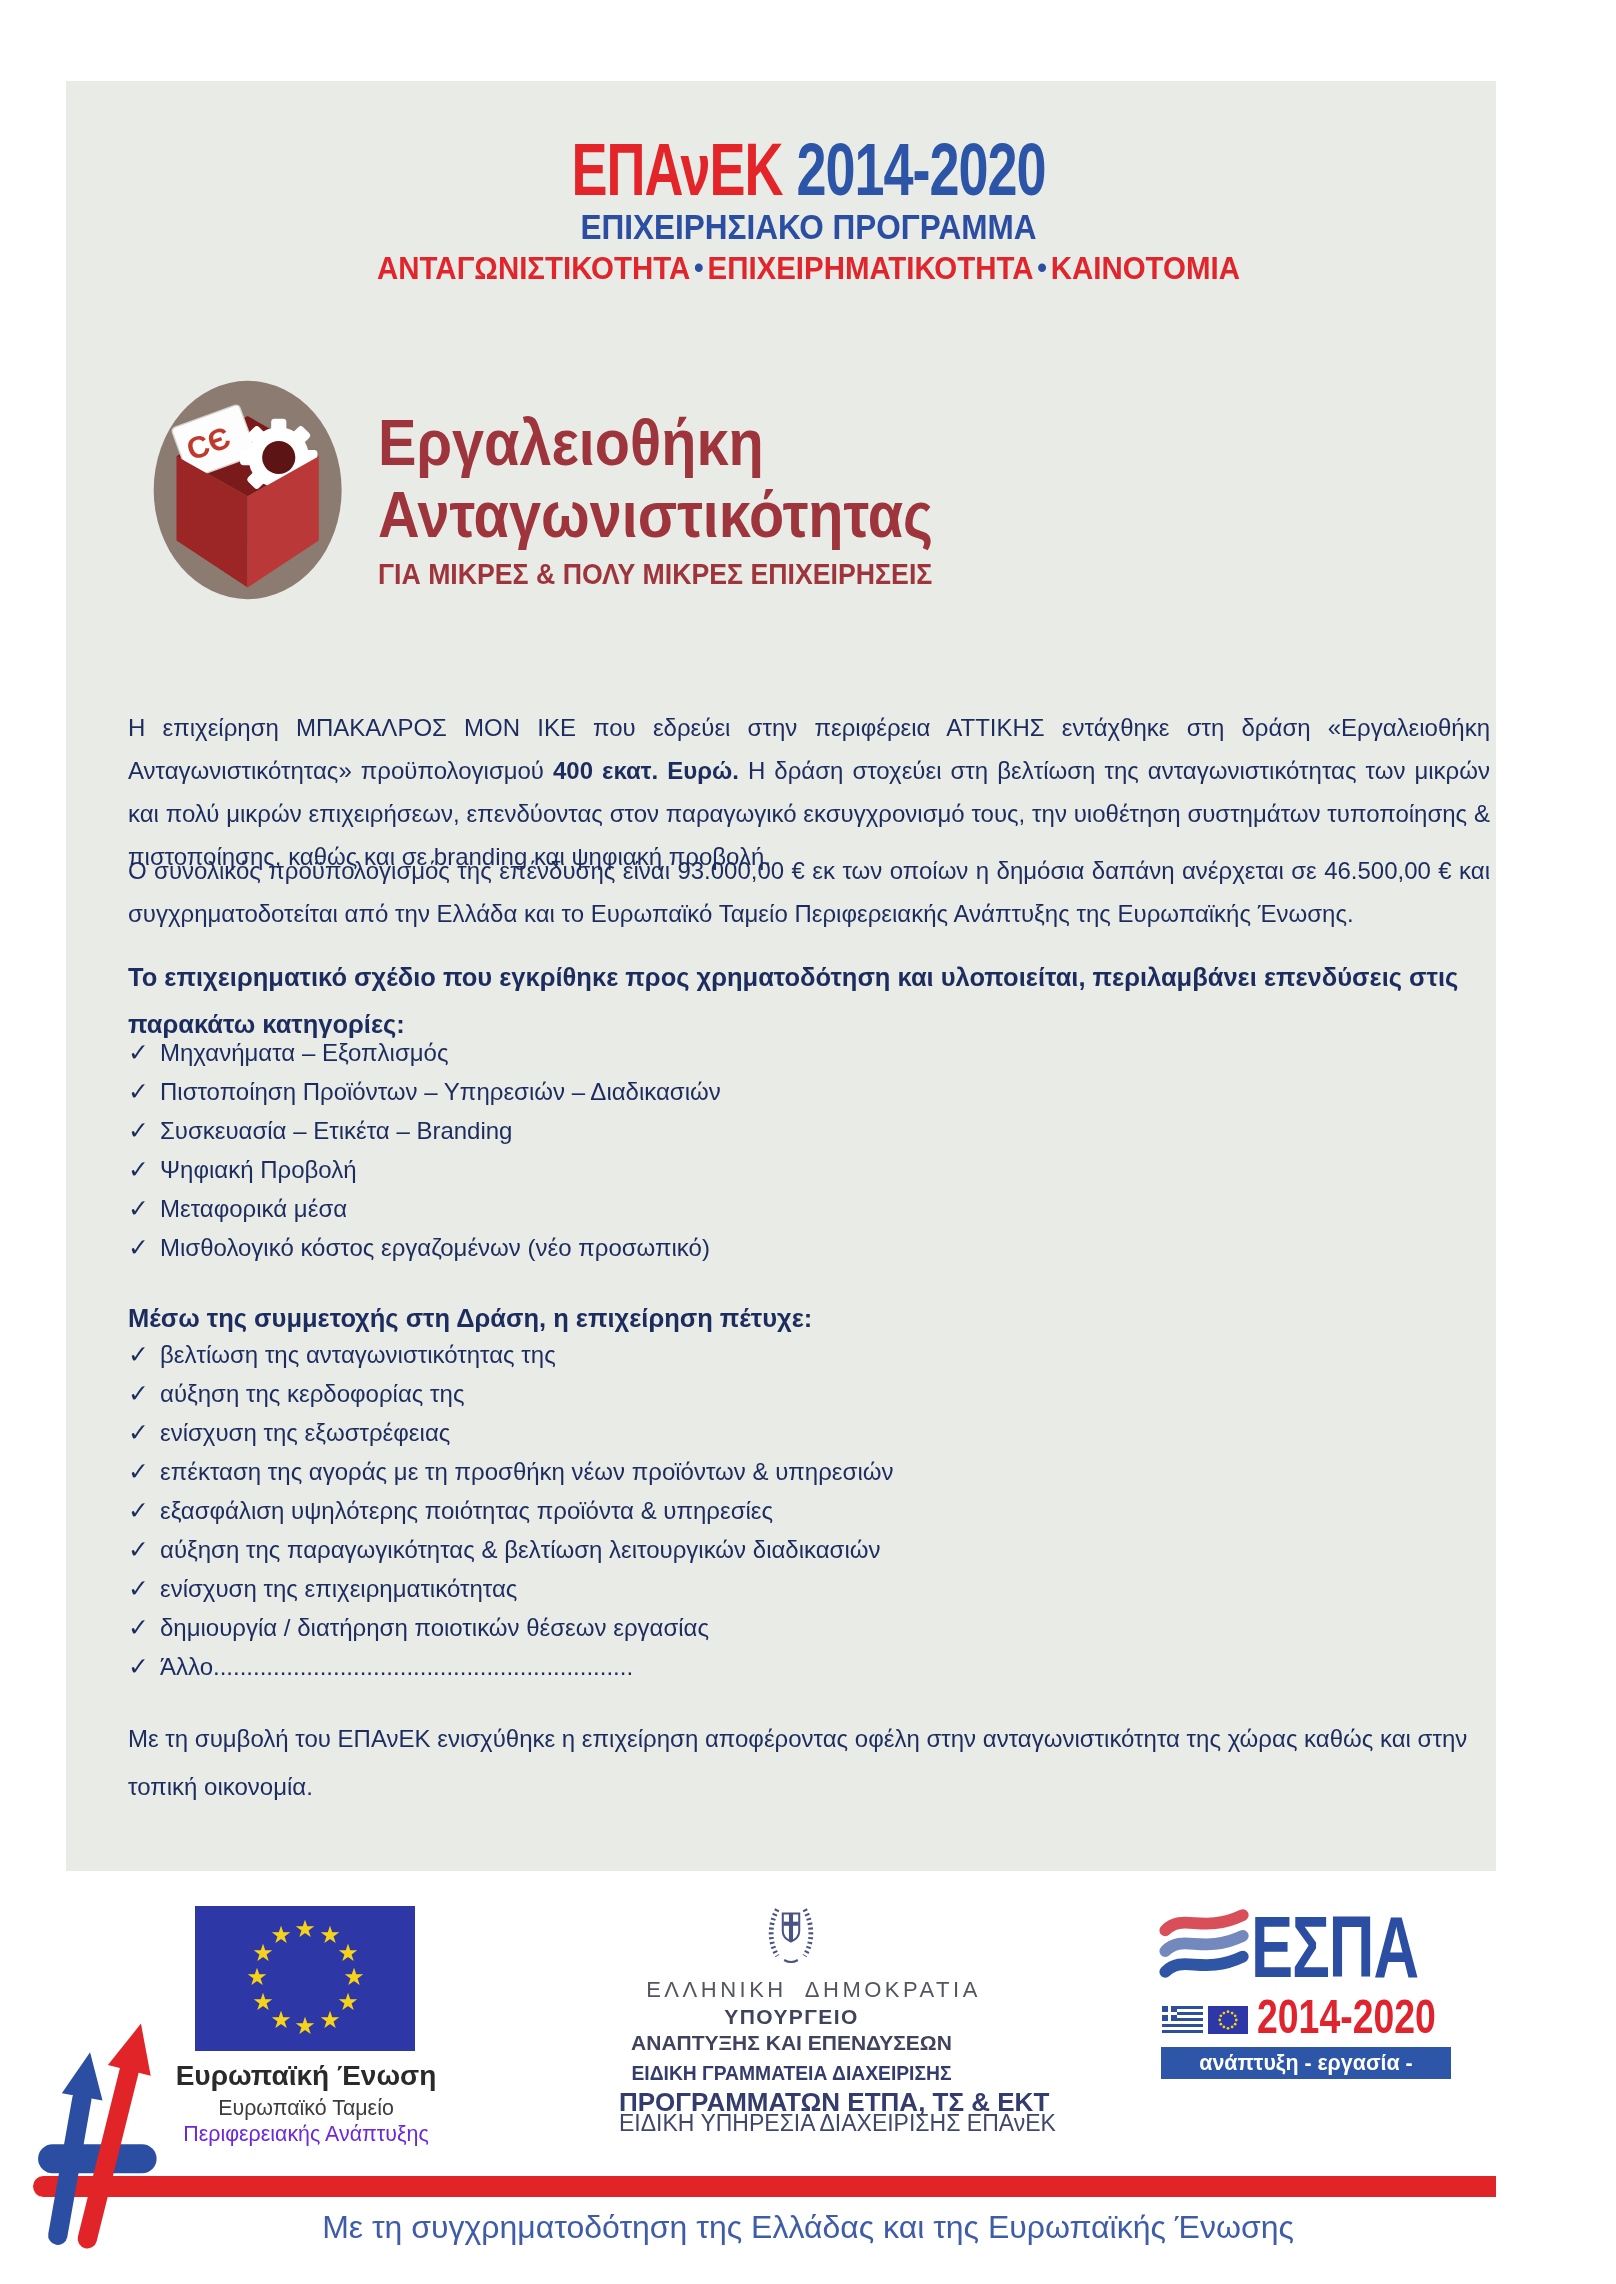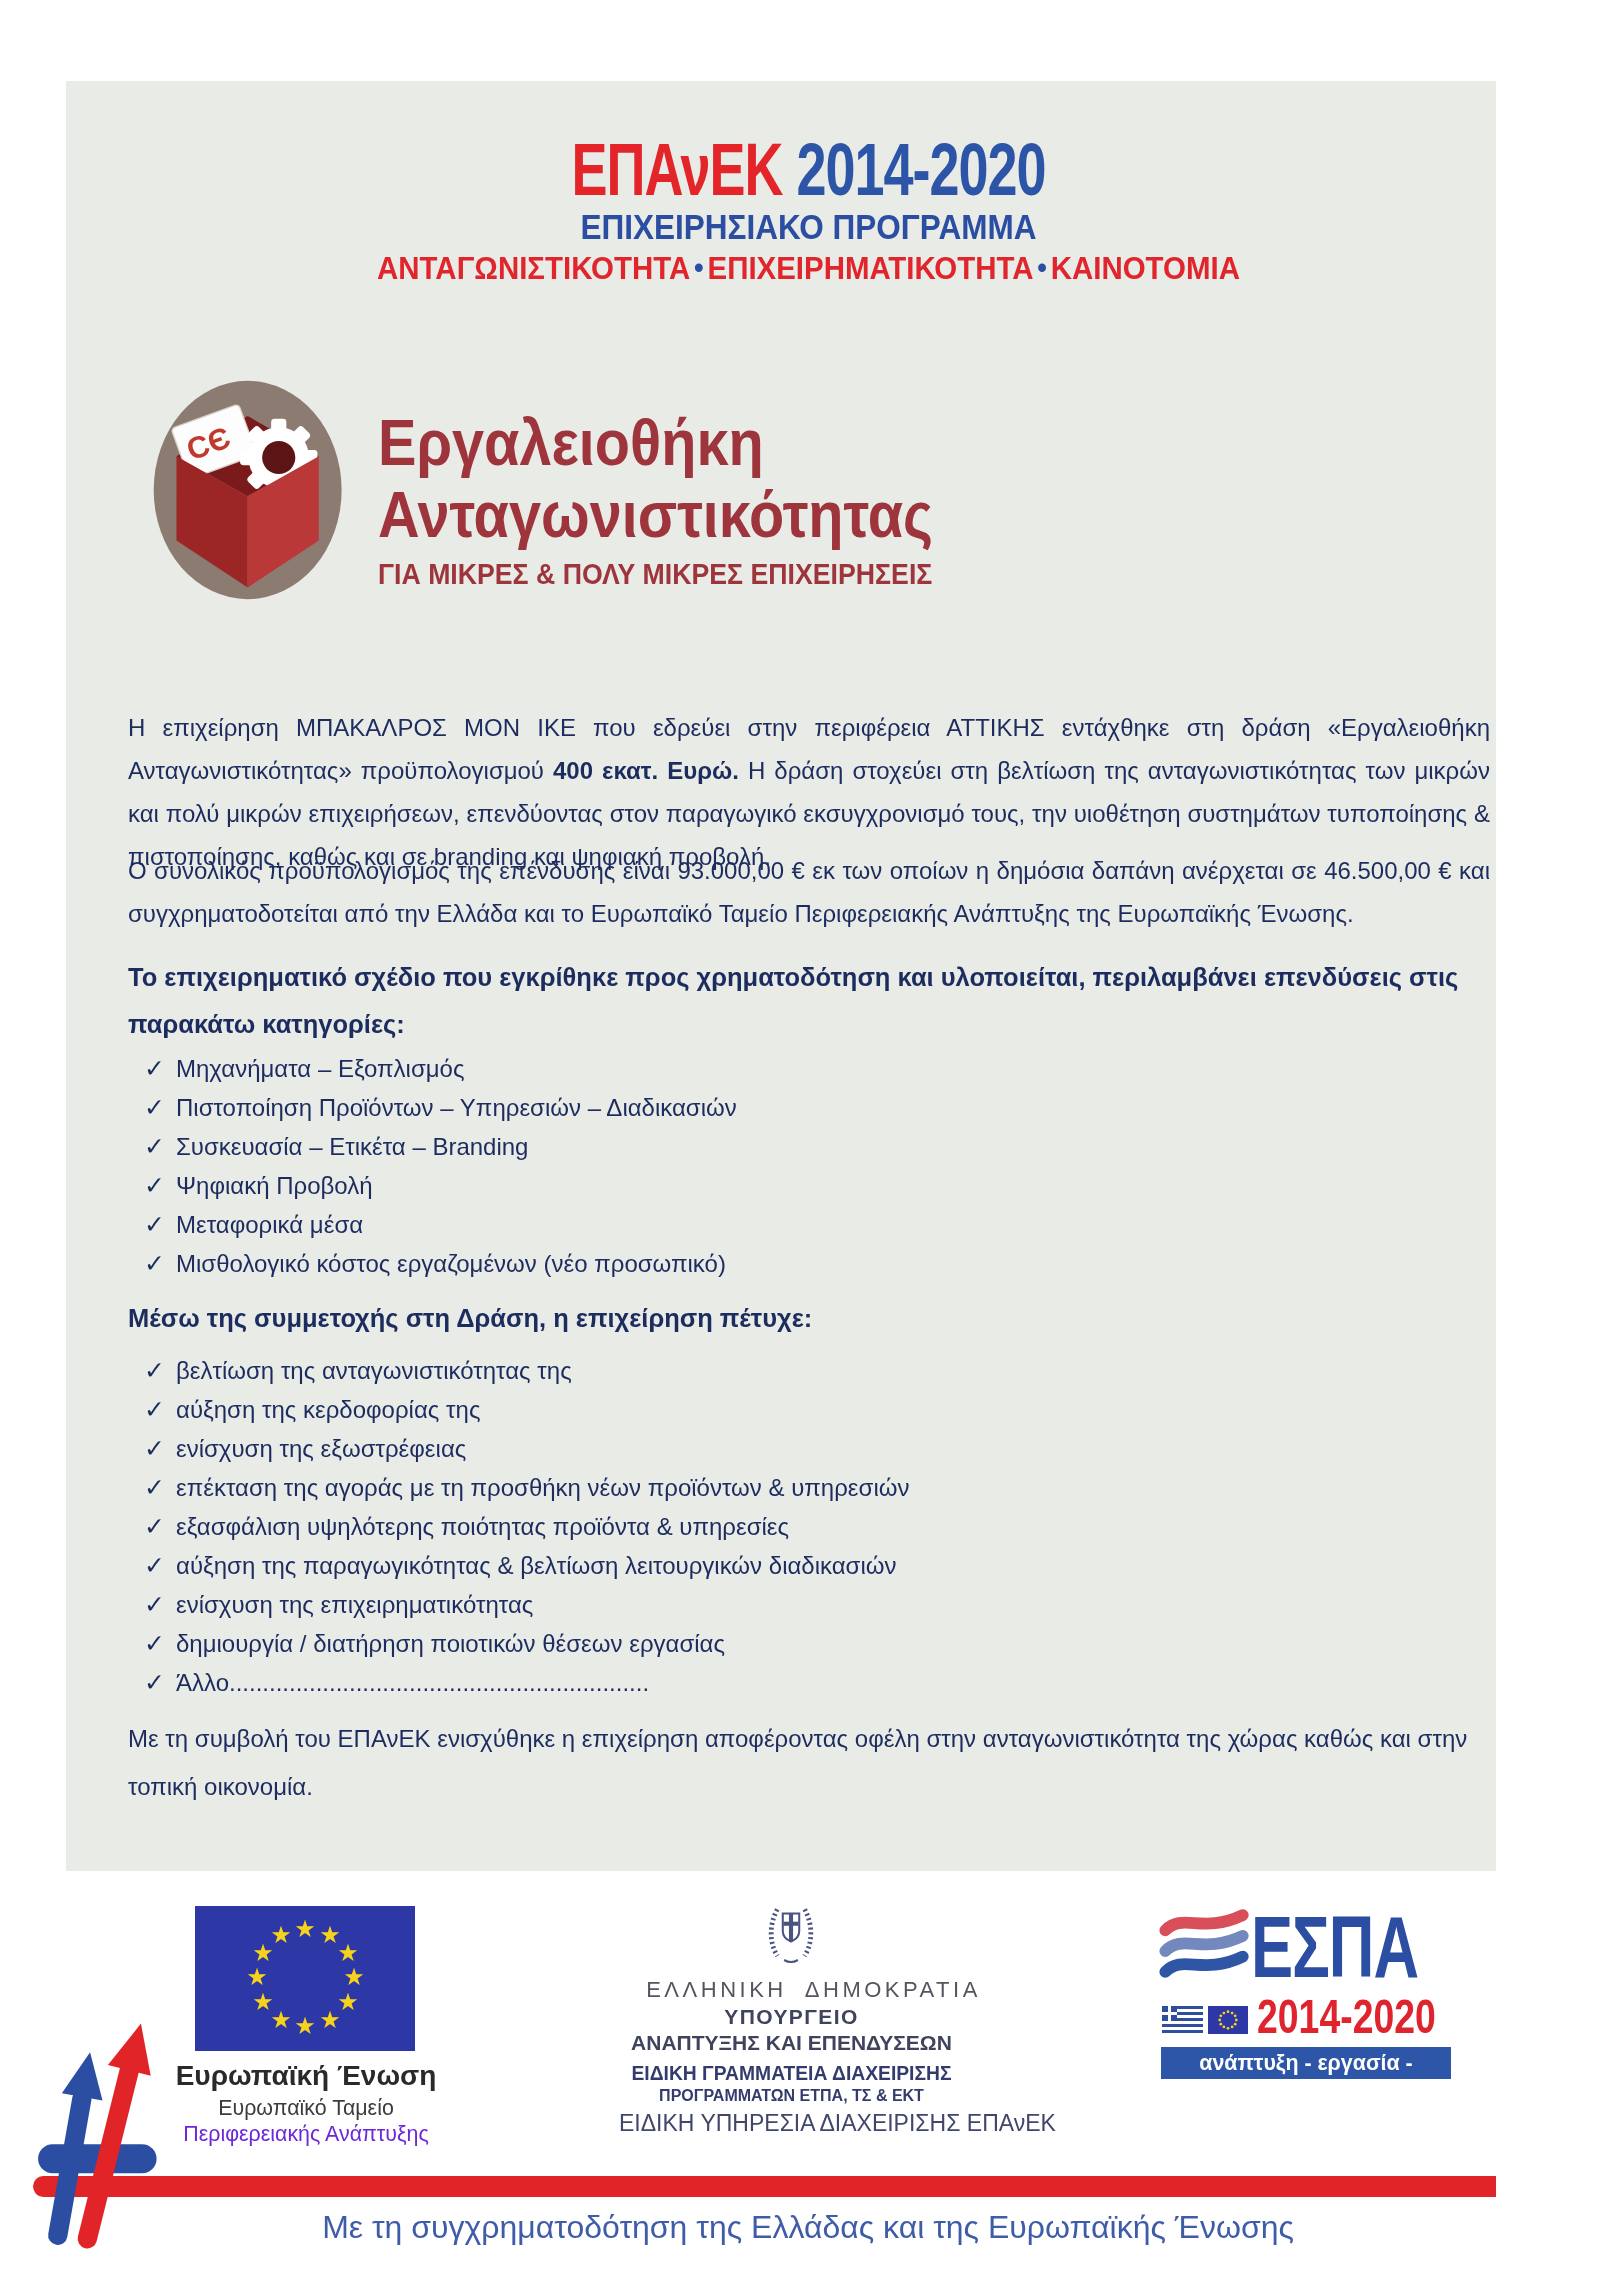--- a/index.html
+++ b/index.html
@@ -18,38 +18,38 @@
   #hdr3 .dot{color:#2b4da2;font-size:30px;vertical-align:1.4px;padding:0 4.1px;}
   
   .lg{color:#9e353c;font-weight:bold;white-space:nowrap;transform-origin:left top;}
   #lg1{left:378px;top:406px;font-size:64px;transform:scaleX(.9);}
   #lg2{left:378px;top:478px;font-size:64px;transform:scaleX(.9);}
   #lg3{left:378px;top:558px;font-size:29px;transform:scaleX(.92);}
   
   .body-txt{left:128px;width:1362px;color:#1d2c5f;font-size:24px;}
   .just{text-align:justify;line-height:43px;}
   .bhead{font-weight:bold;font-size:25.5px;line-height:47px;text-align:left;}
-  ul.cklist{list-style:none;margin:16px;padding:0;}
+  ul.cklist{list-style:none;margin:0;padding:0;}
   ul.cklist li{height:39px;line-height:39px;white-space:nowrap;}
   .ck{display:inline-block;width:32px;color:#1d2c5f;font-size:25px;}
   
   #euflag{left:195px;top:1906px;width:220px;height:145px;background:#2d37a6;}
   #euflag .st{position:absolute;color:#f7d21a;font-size:24px;transform:translate(-50%,-55%);
               font-family:"DejaVu Sans",sans-serif;}
   .eutxt{left:161px;width:290px;text-align:center;white-space:nowrap;}
   #eut1{top:2060px;font-size:28px;font-weight:bold;color:#2a2a2a;}
   #eut2{top:2096px;font-size:21.4px;color:#3c3c3c;}
   #eut3{top:2122px;font-size:21.4px;color:#6d28d9;}
   
   .grtxt{left:619px;width:345px;text-align:center;white-space:nowrap;}
   #grl1{top:1977px;font-size:22px;color:#53555f;letter-spacing:3.5px;word-spacing:9.7px;margin-left:22px;}
   #grl2{top:2005px;font-size:21px;font-weight:bold;color:#40435c;letter-spacing:1.4px;}
   #grl3{top:2031px;font-size:21px;font-weight:bold;color:#40435c;}
   #grl4{top:2063px;font-size:19.3px;font-weight:bold;color:#343c6d;}
-  #grl5{top:2087px;font-size:16px;font-weight:bold;color:#343c6d;}
+  #grl5{top:2087px;font-size:26px;font-weight:bold;color:#343c6d;}
   #grl6{top:2110px;font-size:23px;color:#40476b;}
   
   #espaName{left:1251px;top:1897px;font-size:81px;font-weight:bold;color:#2b4da2;
             transform:scale(.78,1.08);transform-origin:left top;letter-spacing:-1.4px;}
   #espaYears{left:1257px;top:1989px;font-size:44px;font-weight:bold;color:#e0242e;
              transform:scale(.85,1.1);transform-origin:left top;}
   #grflag{left:1162px;top:2006px;width:41px;height:28px;
           background:repeating-linear-gradient(180deg,#2d4f9e 0 3.1px,#ffffff 3.1px 6.1px);}
   #grflag .canton{position:absolute;left:0;top:0;width:15px;height:15px;background:#2d4f9e;}
   #grflag .cv{position:absolute;left:6.2px;top:0;width:2.8px;height:15px;background:#fff;}

